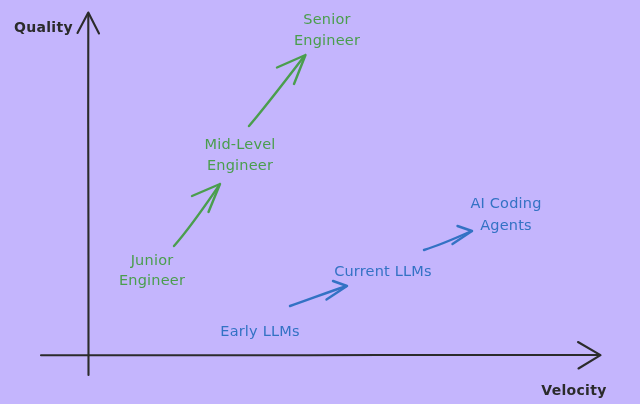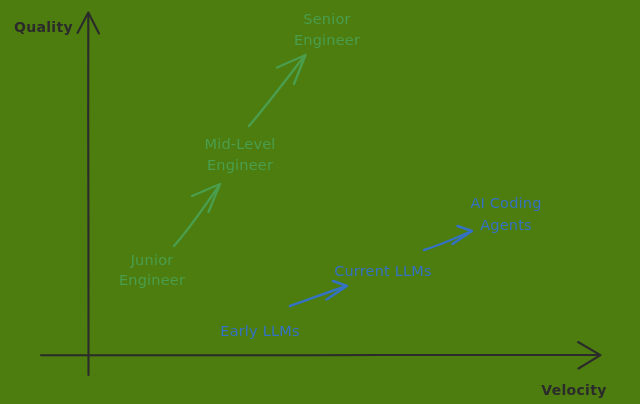--- a/index.html
+++ b/index.html
@@ -11,21 +11,21 @@
   body {
     width: 640px;
     height: 404px;
     overflow: hidden;
     font-family: "DejaVu Sans", sans-serif;
   }
   #canvas-root {
     position: relative;
     width: 640px;
     height: 404px;
-    background: #4d7c0f;
+    background: #c4b5fd;
   }
   #diagram-svg {
     position: absolute;
     top: 0;
     left: 0;
     width: 640px;
     height: 404px;
     display: block;
   }
   .axis-label {

